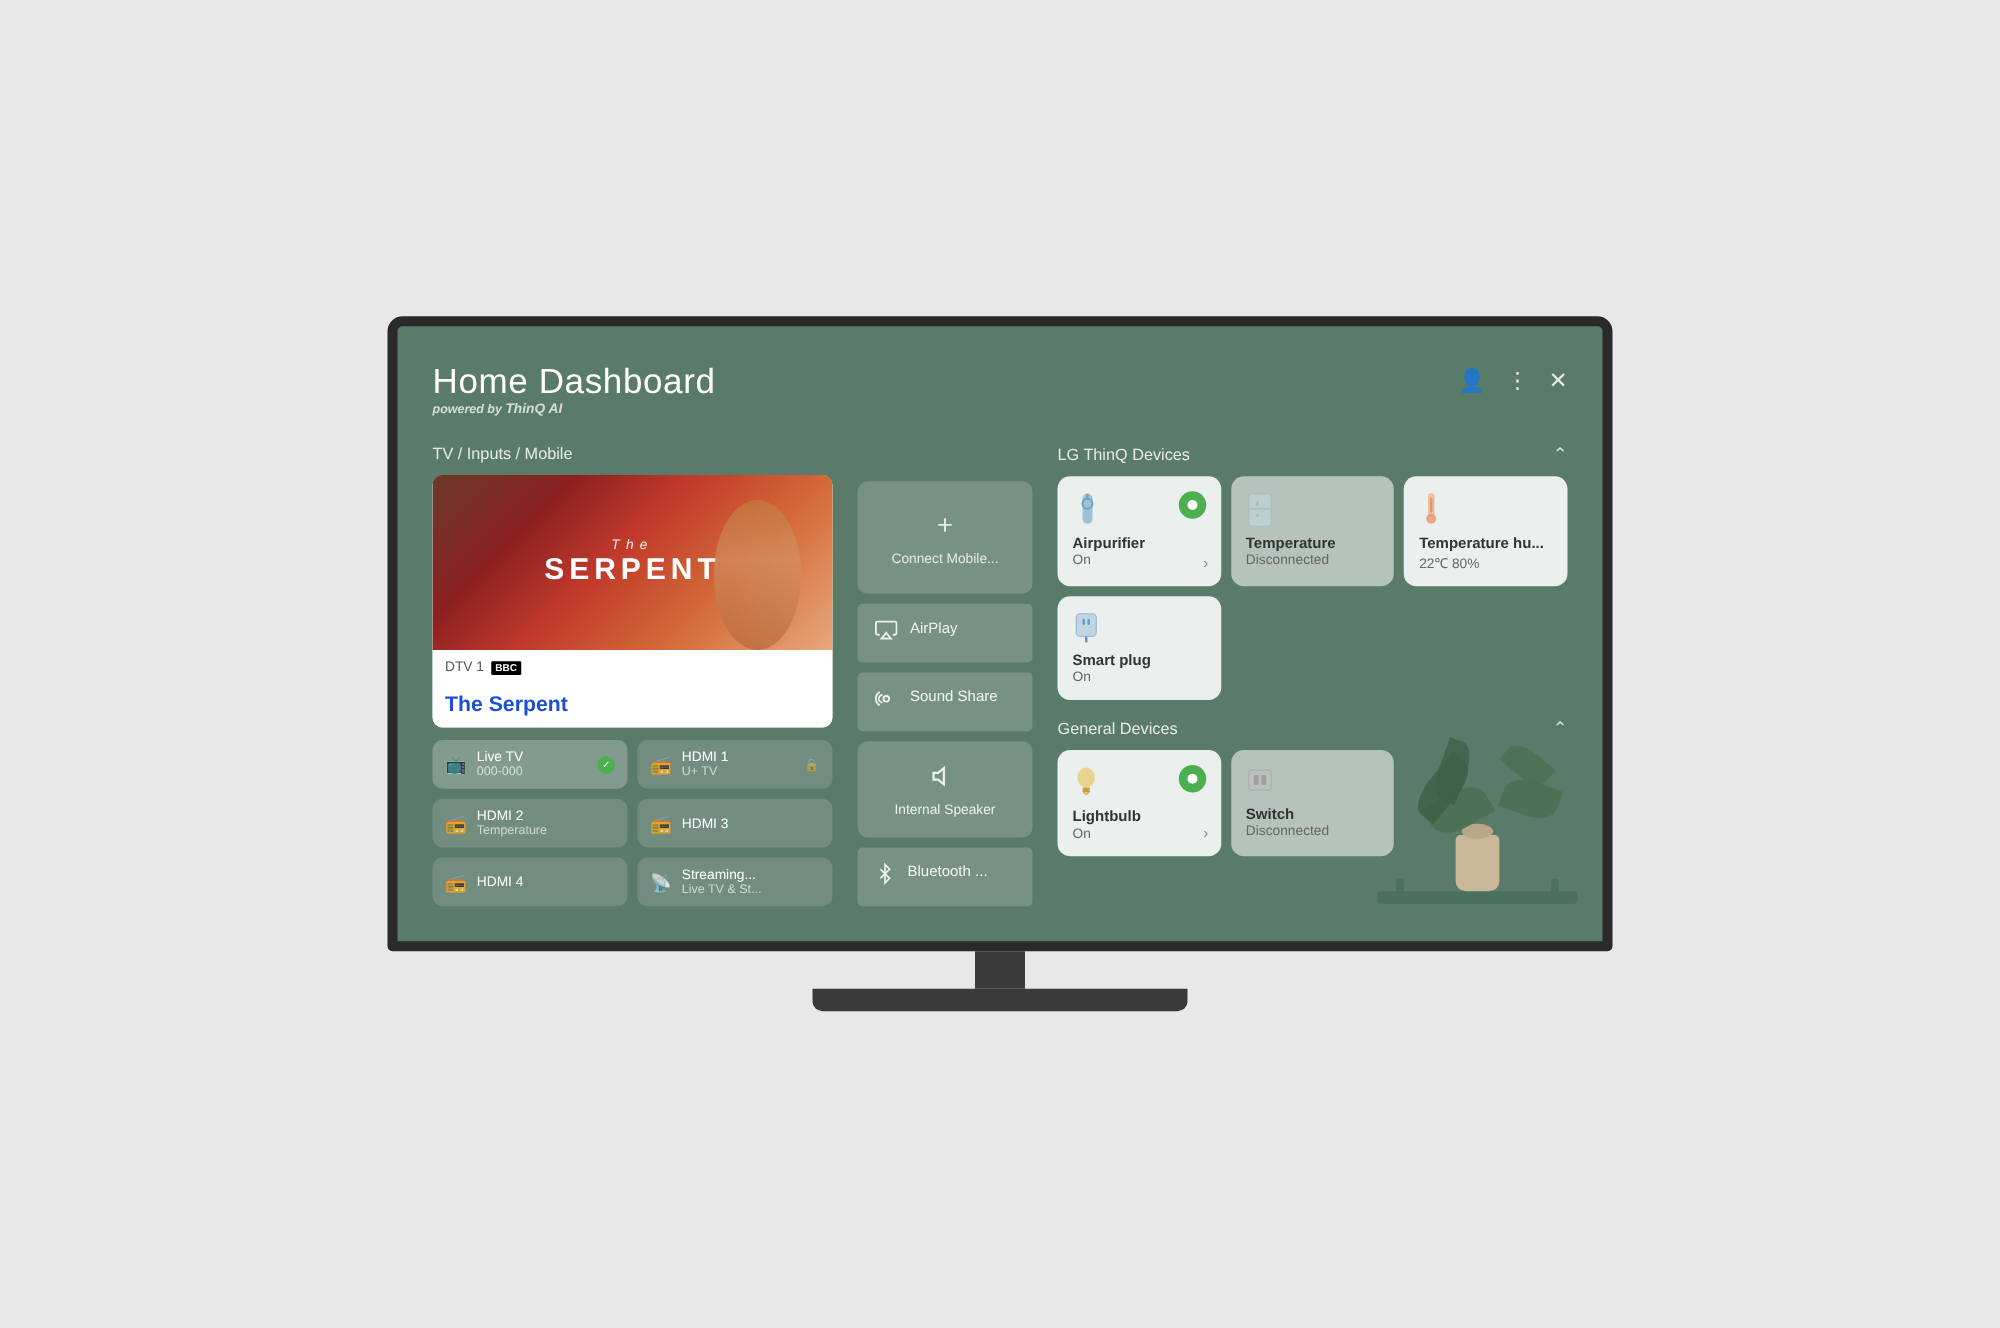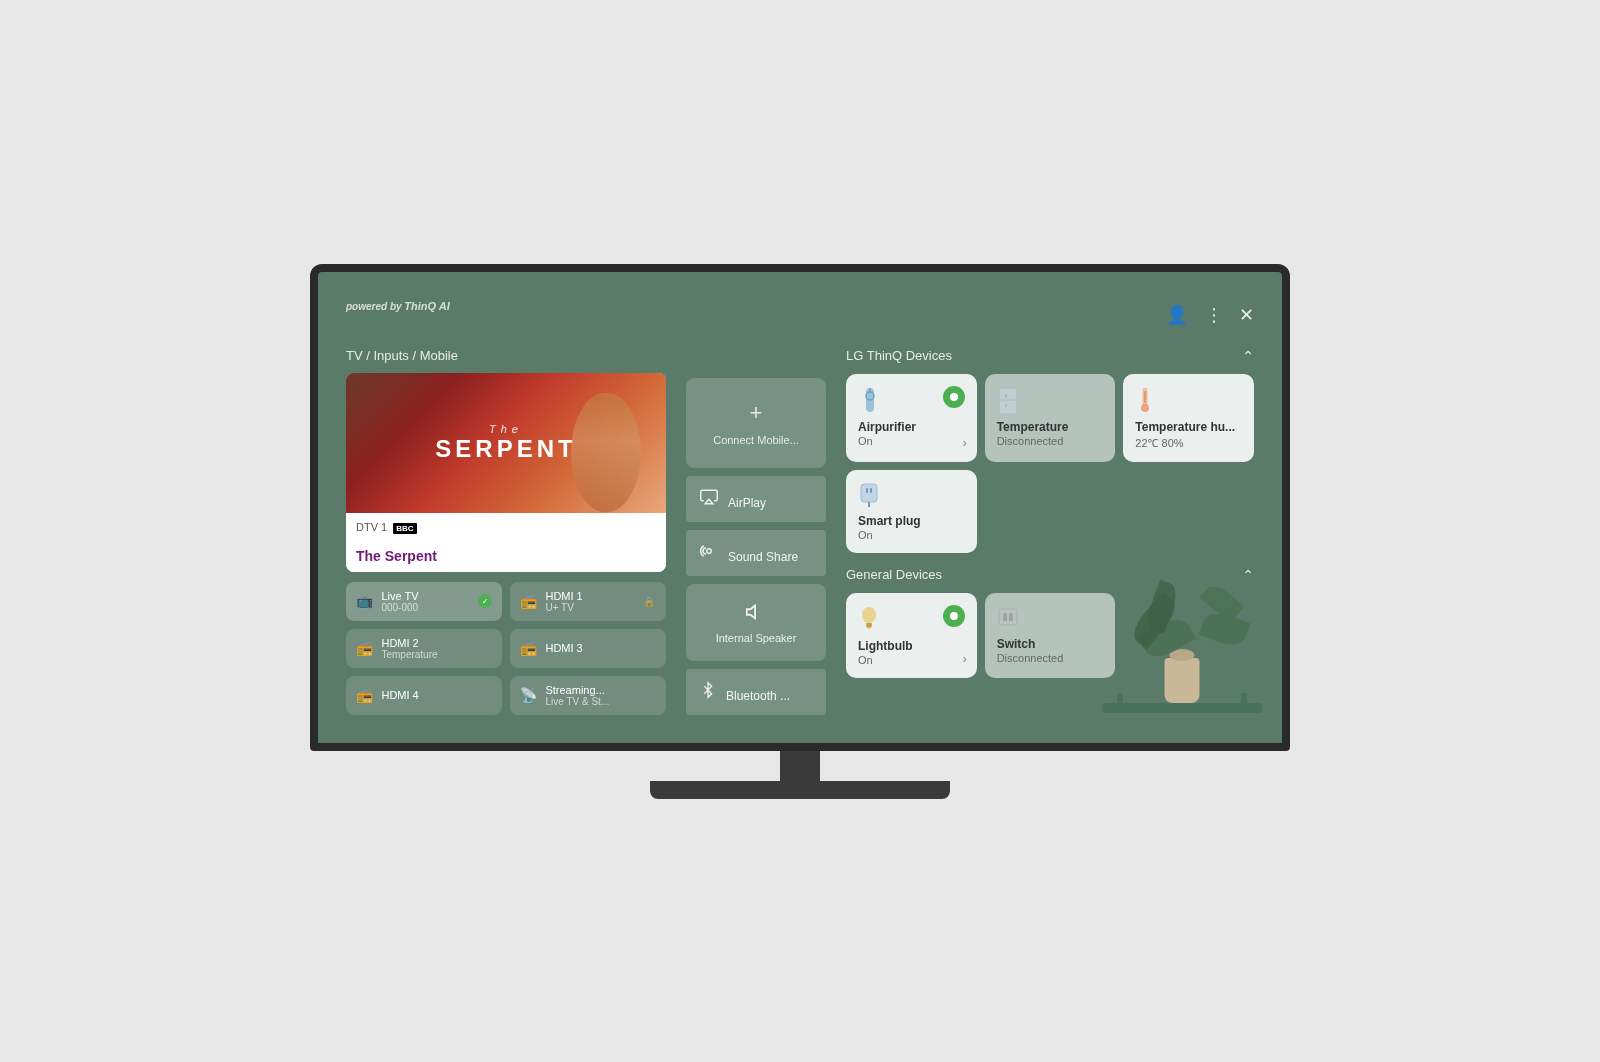--- a/index.html
+++ b/index.html
@@ -169,23 +169,23 @@
       background: #000;
       color: #fff;
       font-size: 8px;
       font-weight: bold;
       padding: 1px 3px;
       border-radius: 1px;
       margin: 0 3px;
     }
 
     .show-name {
-      font-size: 14px;
+      font-size: 17px;
       font-weight: 600;
-      color: #701a75;
+      color: #1d4ed8;
       margin-top: 14px;
     }
 
     
     .input-grid {
       display: grid;
       grid-template-columns: 1fr 1fr;
       gap: 8px;
       margin-top: 4px;
     }
@@ -272,21 +272,21 @@
       font-size: 11px;
       color: rgba(255,255,255,0.8);
       text-align: center;
     }
 
     .media-btn {
       background: rgba(255,255,255,0.18);
       border-radius: 4px;
       padding: 12px 14px;
       display: flex;
-      align-items: flex-end;
+      align-items: flex-start;
       gap: 10px;
       cursor: pointer;
     }
 
     .media-btn-icon {
       font-size: 16px;
       color: rgba(255,255,255,0.8);
     }
 
     .media-btn-label {
@@ -410,20 +410,21 @@
     }
   </style>
 </head>
 <body>
 
 <div class="tv-outer">
   <div class="tv-screen">
 
     <div class="header">
       <div class="header-title-block">
+        <div class="header-title">Home Dashboard</div>
         <div class="thinq-brand">
           <span>powered by</span>
           <span style="font-weight:700; font-style:italic; font-size:11px;">ThinQ AI</span>
         </div>
       </div>
       <div class="header-actions">
         <span class="header-icon">👤</span>
         <span class="header-icon">⋮</span>
         <span class="header-icon">✕</span>
       </div>

